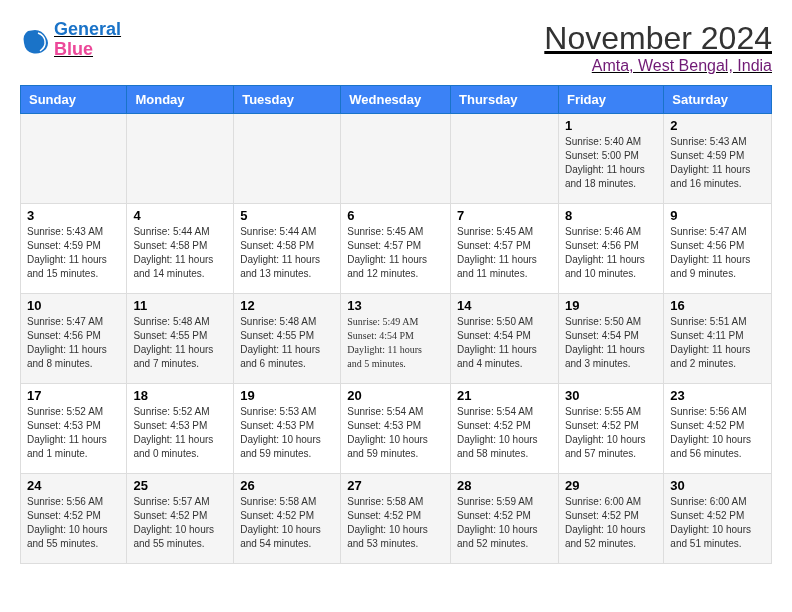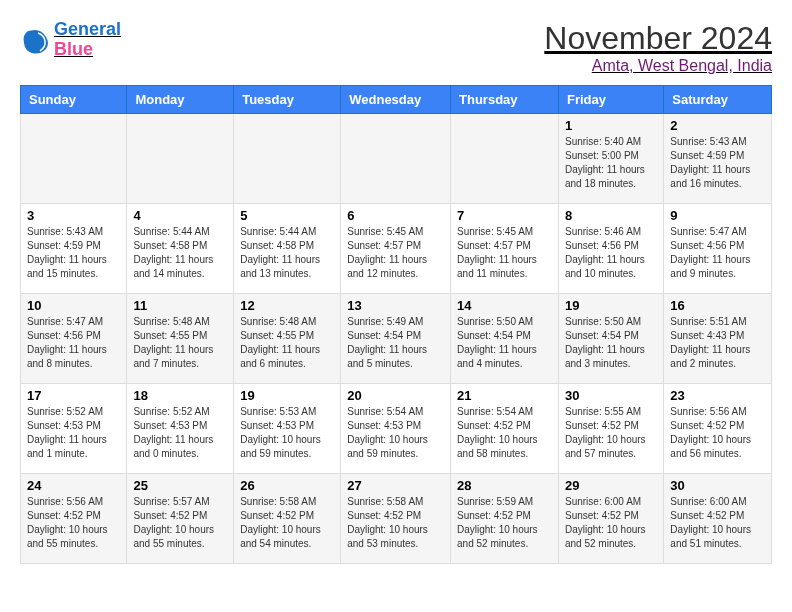--- a/index.html
+++ b/index.html
@@ -216,21 +216,21 @@
         </td>
         <td>
           <div class="day-num">12</div>
           <div class="day-info" style="white-space: pre-line;">Sunrise: 5:48 AM
 Sunset: 4:55 PM
 Daylight: 11 hours
 and 6 minutes.</div>
         </td>
         <td>
           <div class="day-num">13</div>
-          <div class="day-info" style="white-space: pre-line;">Sunrise: 5:49 AM
+          <div class="day-info" style="white-space: pre-line; font-family: Liberation Serif, serif;">Sunrise: 5:49 AM
 Sunset: 4:54 PM
 Daylight: 11 hours
 and 5 minutes.</div>
         </td>
         <td>
           <div class="day-num">14</div>
           <div class="day-info" style="white-space: pre-line;">Sunrise: 5:50 AM
 Sunset: 4:54 PM
 Daylight: 11 hours
 and 4 minutes.</div>
@@ -238,21 +238,21 @@
         <td>
           <div class="day-num">19</div>
           <div class="day-info" style="white-space: pre-line;">Sunrise: 5:50 AM
 Sunset: 4:54 PM
 Daylight: 11 hours
 and 3 minutes.</div>
         </td>
         <td>
           <div class="day-num">16</div>
           <div class="day-info" style="white-space: pre-line;">Sunrise: 5:51 AM
-Sunset: 4:43 PM
+Sunset: 4:11 PM
 Daylight: 11 hours
 and 2 minutes.</div>
         </td>
       </tr>
       <tr>
         <td>
           <div class="day-num">17</div>
           <div class="day-info" style="white-space: pre-line;">Sunrise: 5:52 AM
 Sunset: 4:53 PM
 Daylight: 11 hours

